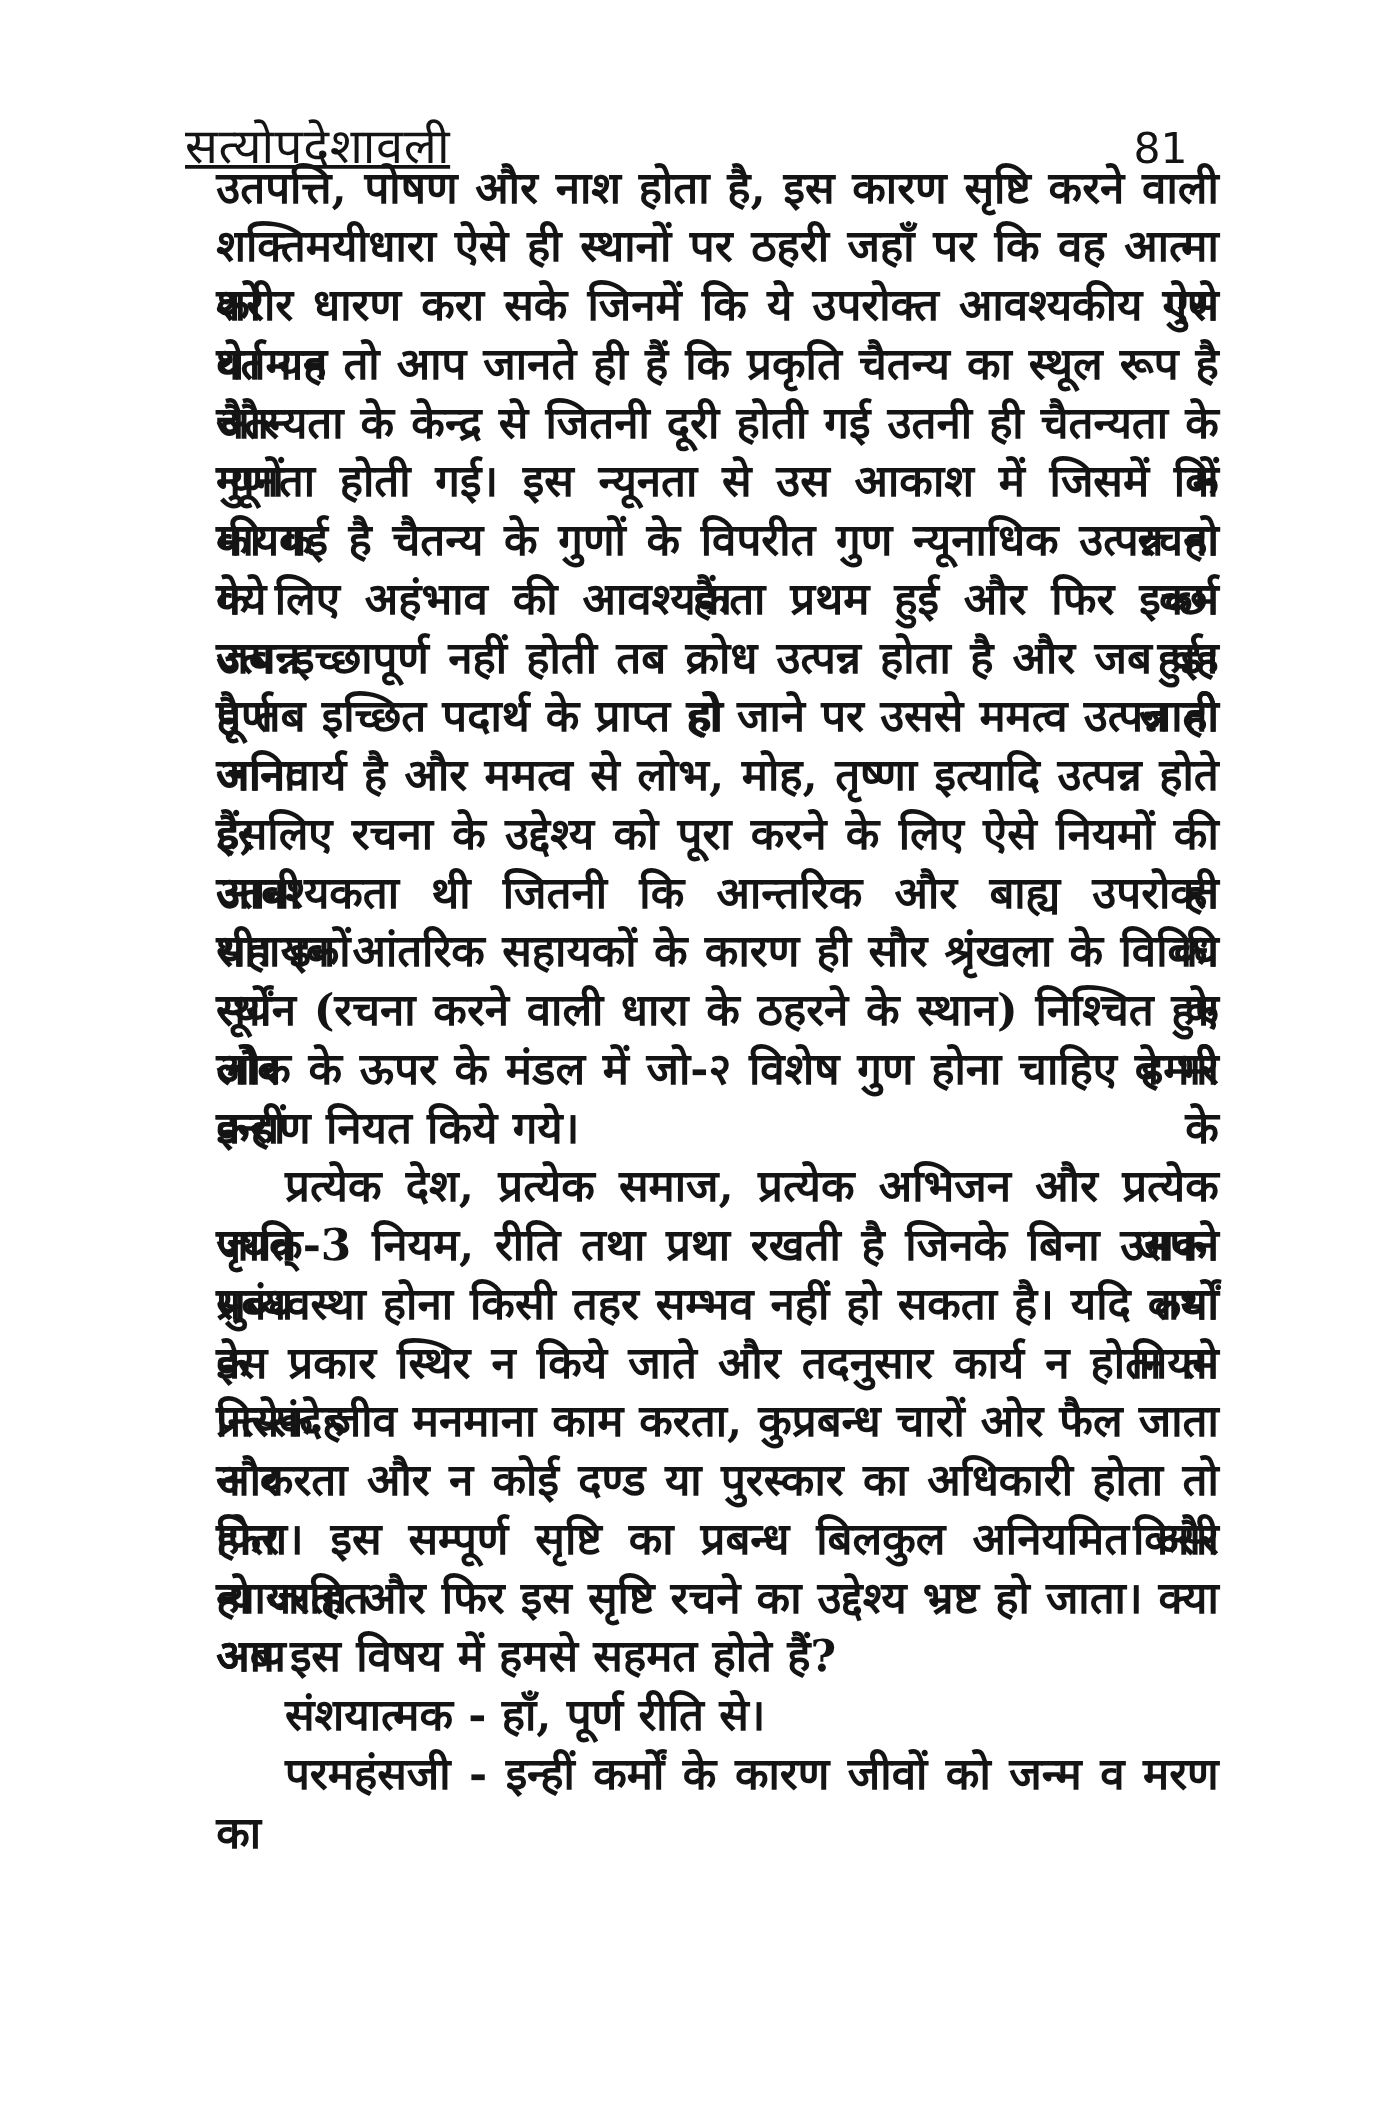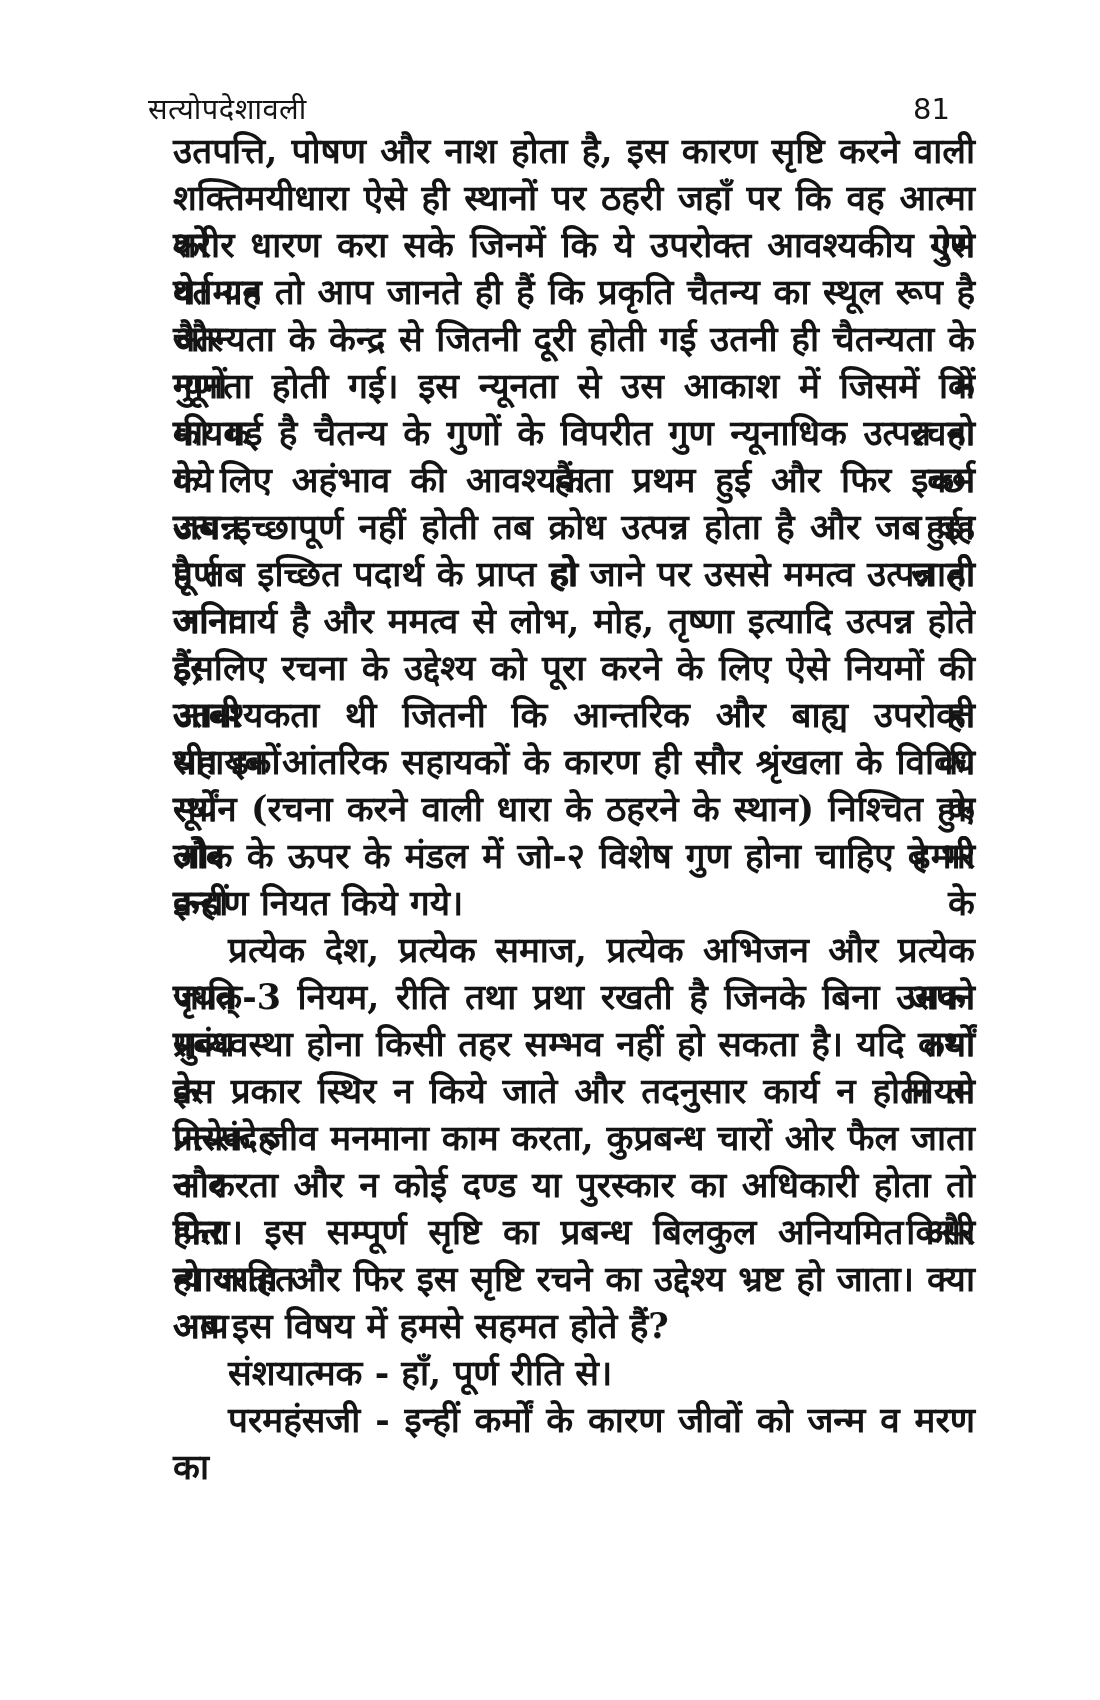--- a/index.html
+++ b/index.html
@@ -19,28 +19,29 @@
   .header {
     position: absolute;
     left: 148px;
     top: 88px;
     width: 802px;
     display: flex;
     justify-content: space-between;
     align-items: baseline;
   }
   .running-title {
-    font-size: 29px;
+    font-size: 39px;
     font-weight: 500;
     letter-spacing: 0.5px;
     white-space: nowrap;
+    text-decoration: underline;
   }
   .page-number {
     font-family: "DejaVu Sans", "Liberation Sans", sans-serif;
-    font-size: 29px;
+    font-size: 34px;
     font-weight: 400;
     white-space: nowrap;
     margin-left: 36px;
   }
   .body-text {
     position: absolute;
     left: 148px;
     top: 127px;
     width: 802px;
     margin-left: 25px;

